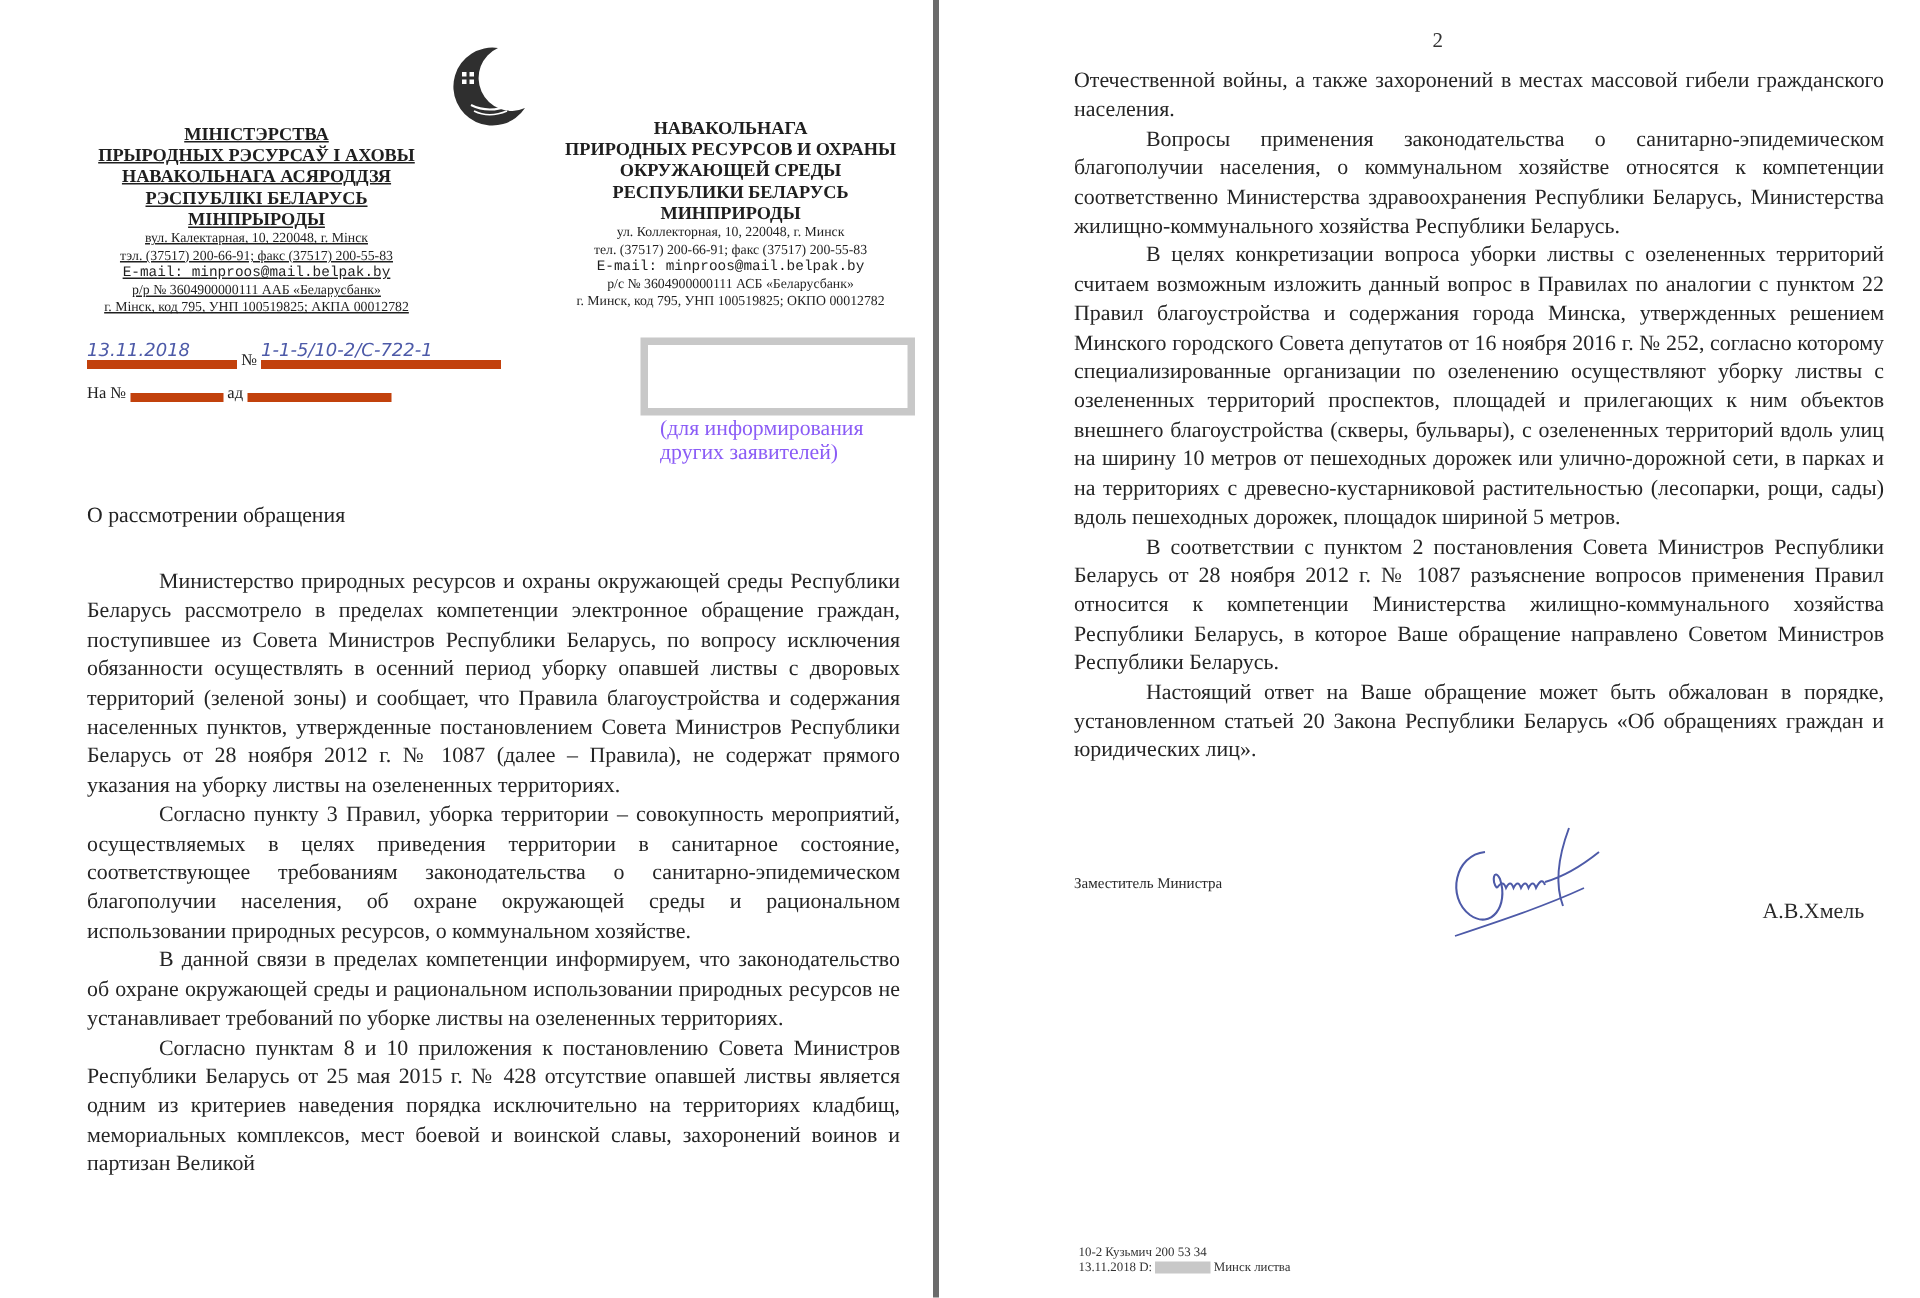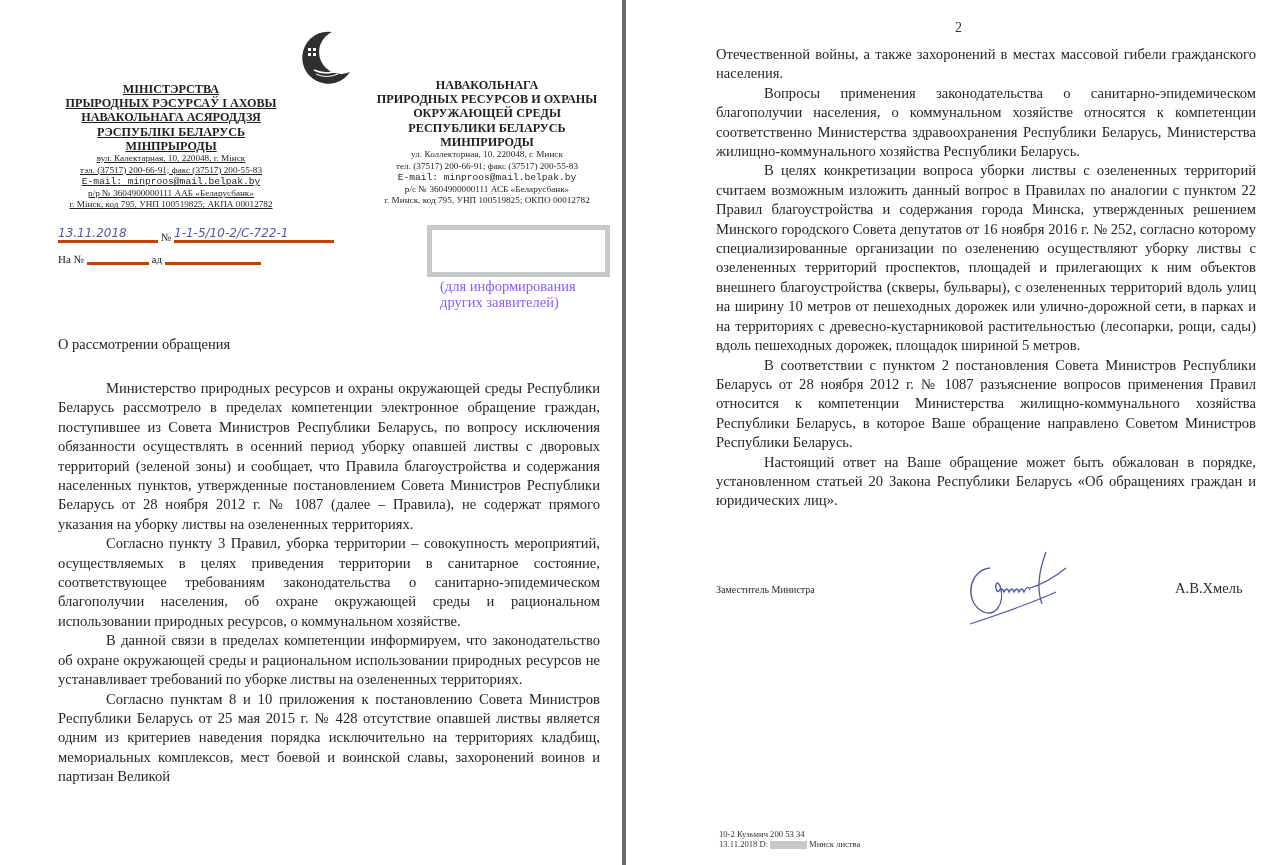--- a/index.html
+++ b/index.html
@@ -13,37 +13,37 @@
   .emblem{position:absolute;left:294px;top:26px;width:60px;height:60px;}
 
   .hdr{position:absolute;text-align:center;font-weight:bold;font-size:12.2px;line-height:14.2px;color:#1f1f1f;}
   .hdr .small{font-weight:normal;font-size:9.2px;line-height:11.6px;}
   .hdr .mono{font-family:"Liberation Mono","DejaVu Sans Mono",monospace;font-size:9.6px;}
   #hdr-left{left:40px;top:82px;width:262px;text-decoration:underline;}
   #hdr-right{left:356px;top:78px;width:262px;}
 
   .regline{position:absolute;font-size:11px;color:#222;}
   .hand{font-family:"DejaVu Sans",sans-serif;font-style:italic;color:#4d5aa8;font-size:12px;}
-  .uline{display:inline-block;border-bottom:3px solid #c2410c;vertical-align:bottom;}
+  .uline{display:inline-block;border-bottom:6px solid #c2410c;vertical-align:bottom;}
 
   .redact{position:absolute;border:5px solid #c8c8c8;background:#fff;}
   .note{position:absolute;font-size:14.5px;line-height:16px;color:#8b5cf6;}
 
   .subject{position:absolute;left:58px;top:336px;font-size:14.5px;color:#222;}
 
   .body{position:absolute;font-size:14.6px;line-height:19.4px;text-align:justify;color:#252525;}
   .body p{margin:0;text-indent:48px;}
   .body p.noindent{text-indent:0;}
   #p1body{left:58px;top:379px;width:542px;}
   #p2body{left:716px;top:45px;width:540px;}
 
   .pagenum{position:absolute;left:955px;top:20px;font-size:14px;color:#333;}
 
   .sig-title{position:absolute;left:716px;top:584px;font-size:10px;}
-  .sig-name{position:absolute;left:1175px;top:580px;font-size:14.6px;}
+  .sig-name{position:absolute;left:1175px;top:600px;font-size:14.6px;}
   .sig{position:absolute;left:960px;top:548px;width:110px;height:80px;}
 
   .footer{position:absolute;left:719px;top:829px;font-size:8.6px;line-height:10px;color:#333;}
   .footer .redact-inline{display:inline-block;width:37px;height:8px;background:#c8c8c8;vertical-align:middle;margin:0 2px;}
 </style>
 </head>
 <body>
 
 <div class="page" id="page1">
 

